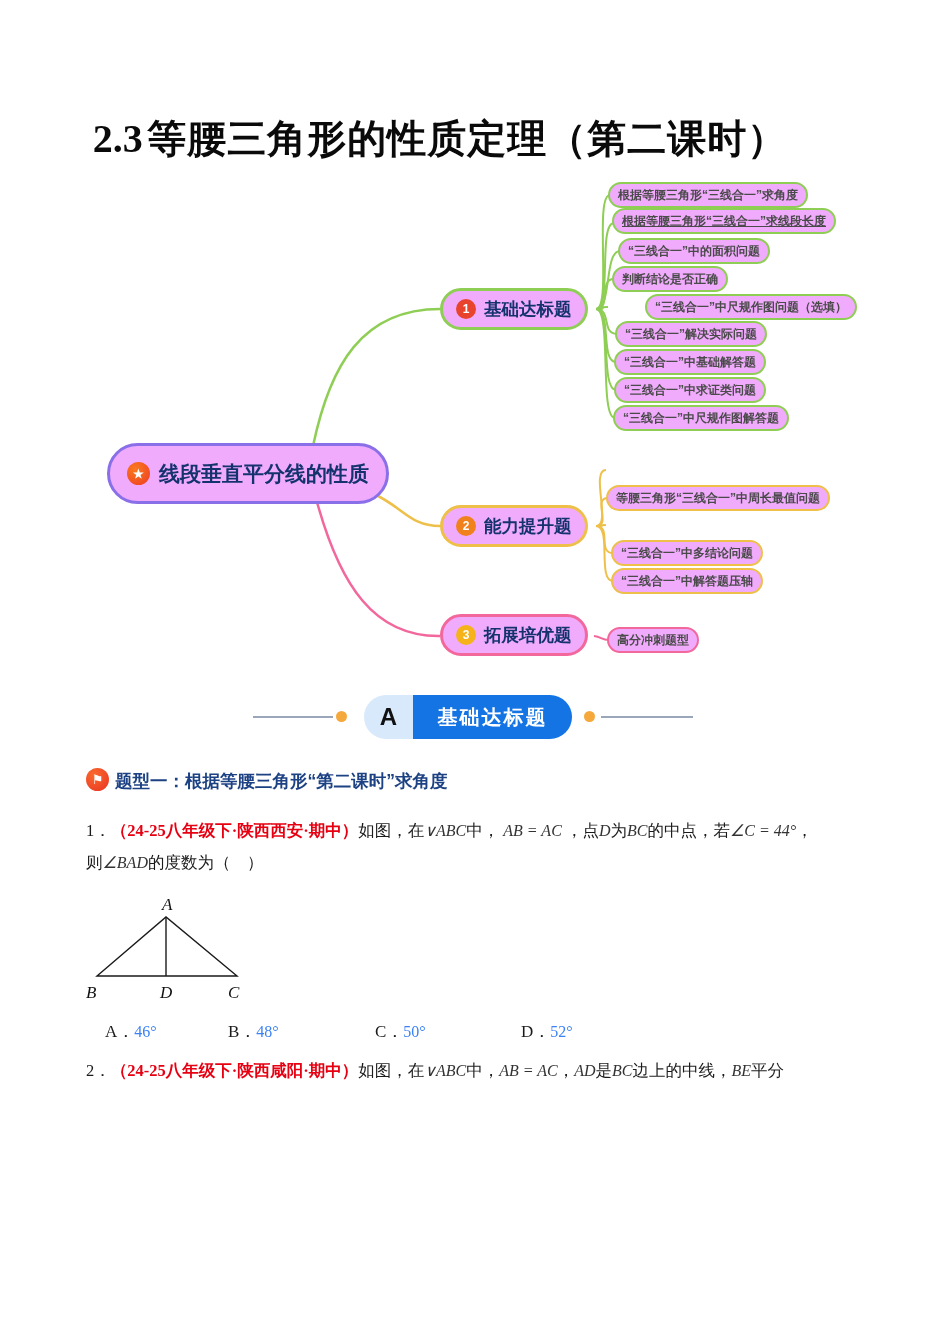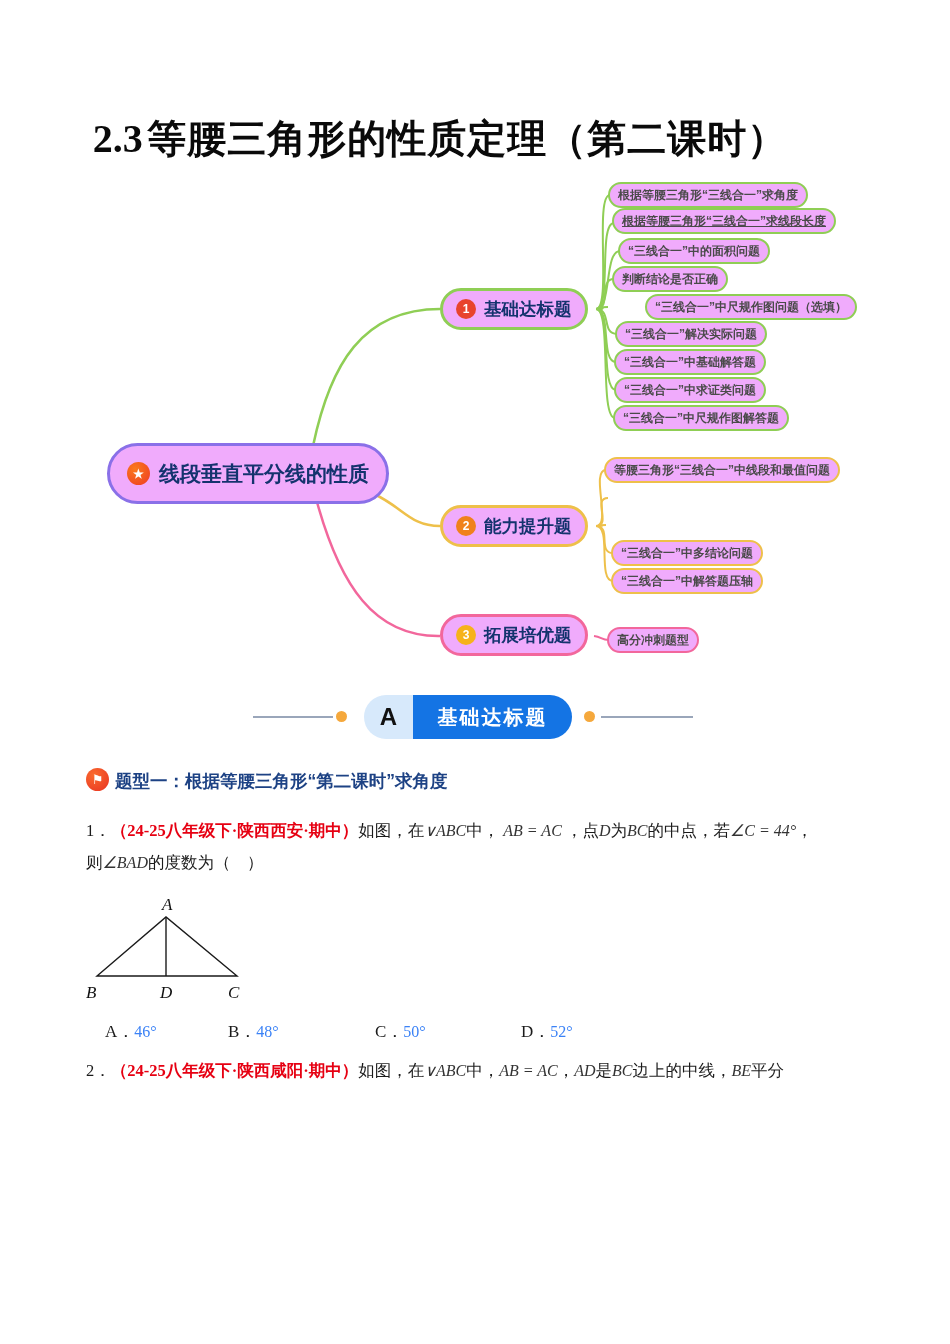--- a/index.html
+++ b/index.html
@@ -115,21 +115,21 @@
   <div class="node leaf b-green" style="left:608px;top:182px;">根据等腰三角形“三线合一”求角度</div>
   <div class="node leaf b-green" style="left:612px;top:208px;text-decoration:underline;">根据等腰三角形“三线合一”求线段长度</div>
   <div class="node leaf b-green" style="left:618px;top:238px;">“三线合一”中的面积问题</div>
   <div class="node leaf b-green" style="left:612px;top:266px;">判断结论是否正确</div>
   <div class="node leaf b-green" style="left:606px;top:294px;margin-left:39px;">“三线合一”中尺规作图问题（选填）</div>
   <div class="node leaf b-green" style="left:615px;top:321px;">“三线合一”解决实际问题</div>
   <div class="node leaf b-green" style="left:614px;top:349px;">“三线合一”中基础解答题</div>
   <div class="node leaf b-green" style="left:614px;top:377px;">“三线合一”中求证类问题</div>
   <div class="node leaf b-green" style="left:613px;top:405px;">“三线合一”中尺规作图解答题</div>
 
-  <div class="node leaf b-yellow" style="left:604px;top:457px;">等腰三角形“三线合一”中线段和最值问题</div>
+  <div class="node leaf b-yellow" style="left:606px;top:485px;">等腰三角形“三线合一”中周长最值问题</div>
   <div class="node leaf b-yellow" style="left:611px;top:540px;">“三线合一”中多结论问题</div>
   <div class="node leaf b-yellow" style="left:611px;top:568px;">“三线合一”中解答题压轴</div>
 
   <div class="node leaf b-pink" style="left:607px;top:627px;">高分冲刺题型</div>
 
   <div class="hline" style="left:253px;top:716px;width:80px;"></div>
   <div class="dot" style="left:336px;top:711px;"></div>
   <div class="pill-a">A</div>
   <div class="pill-label">基础达标题</div>
   <div class="dot" style="left:584px;top:711px;"></div>

